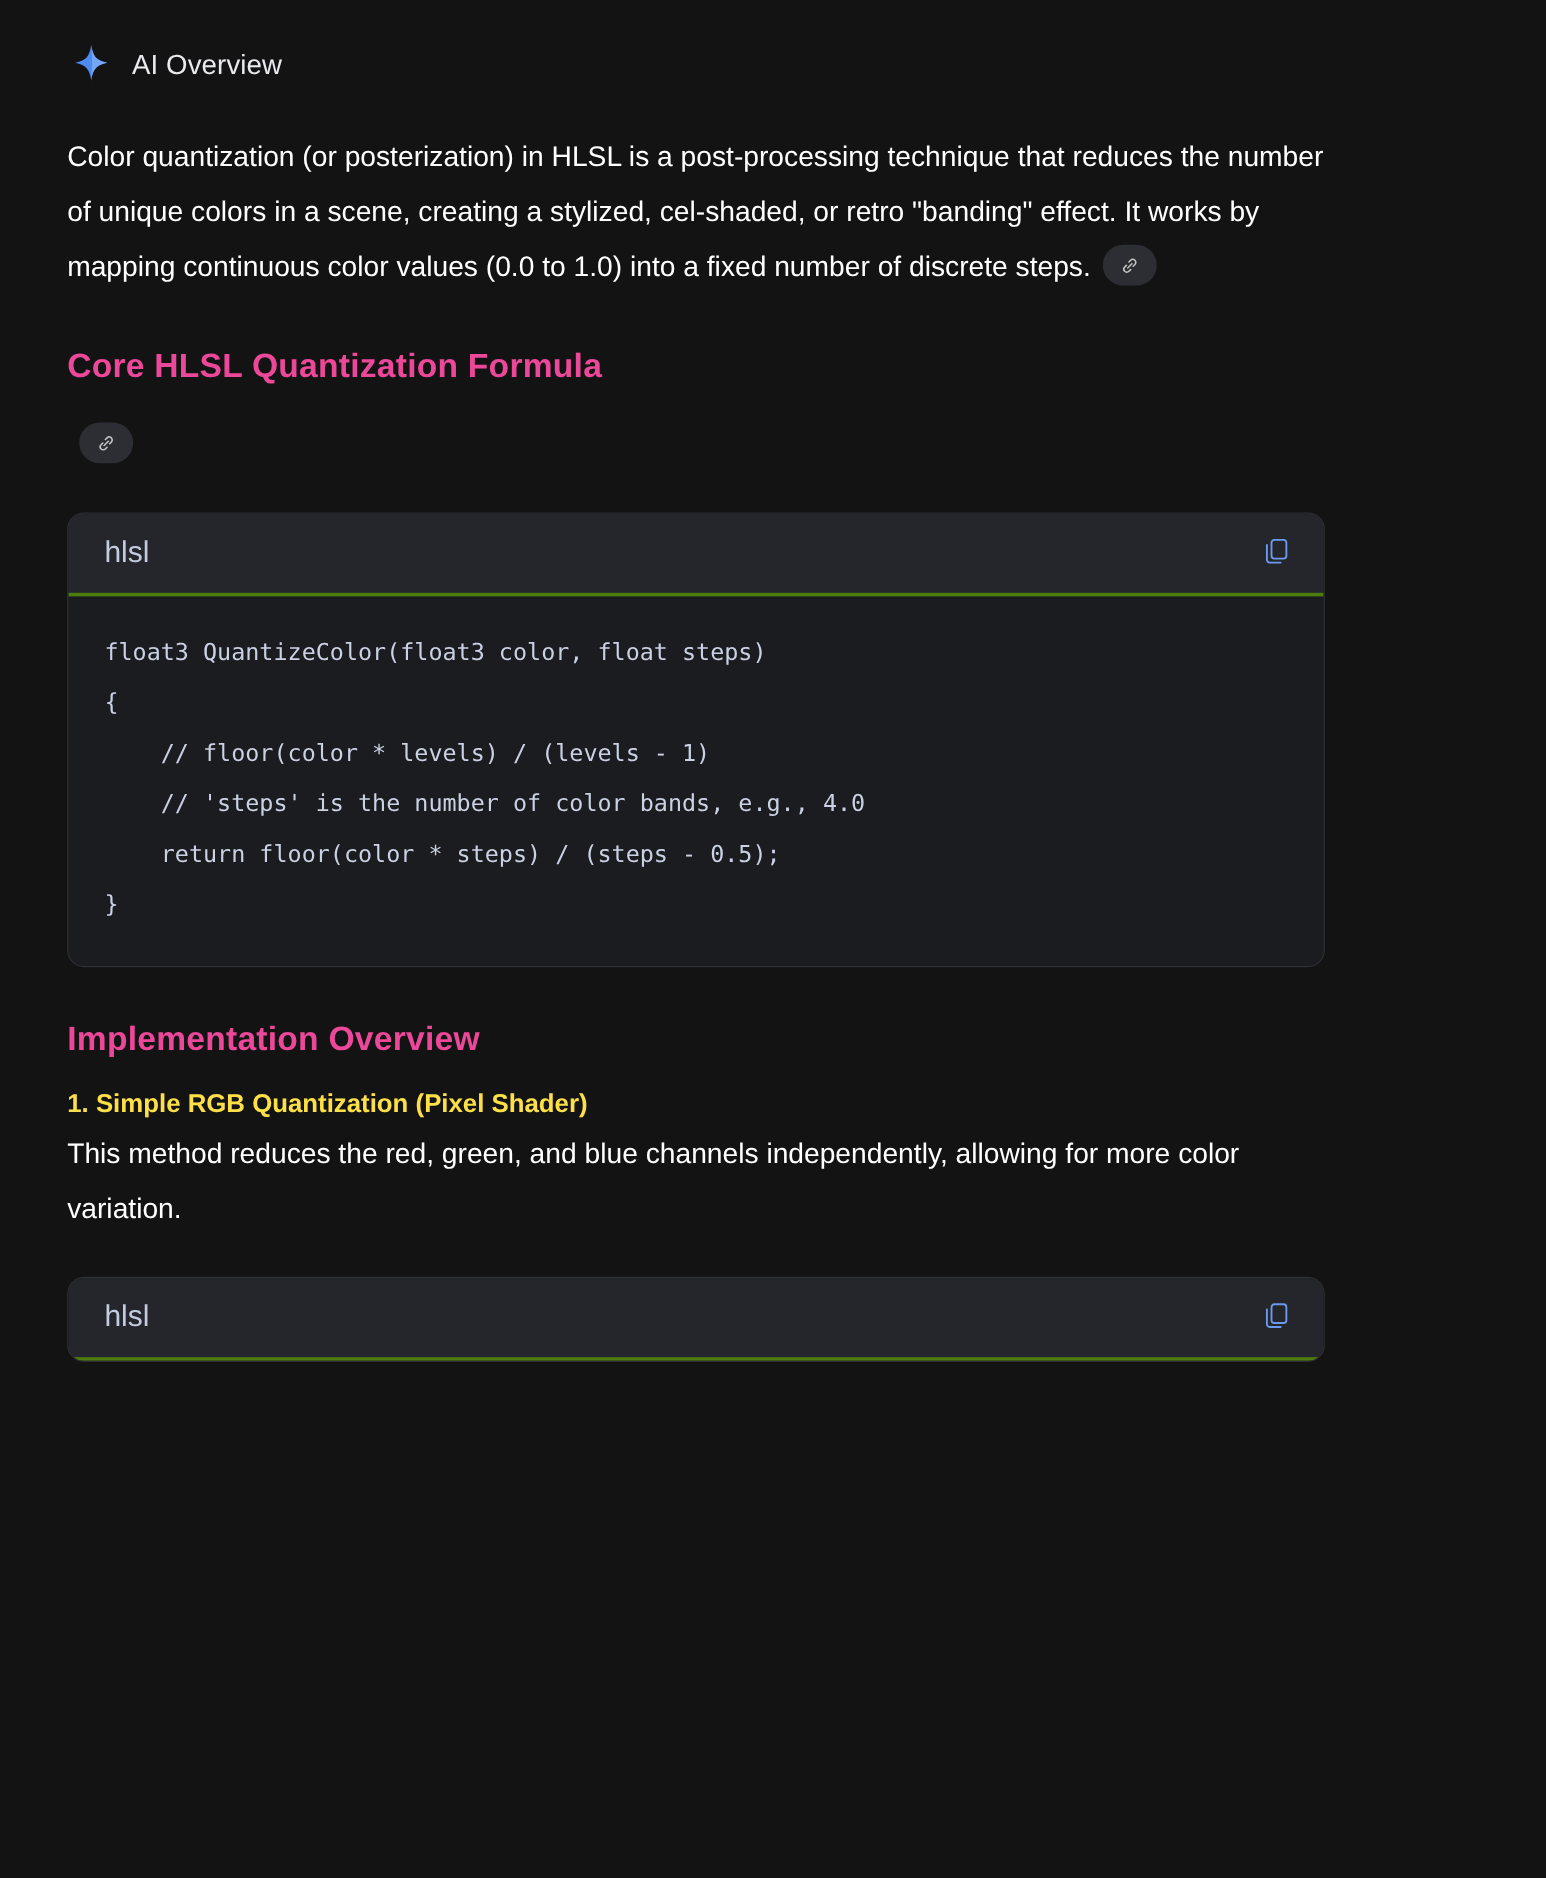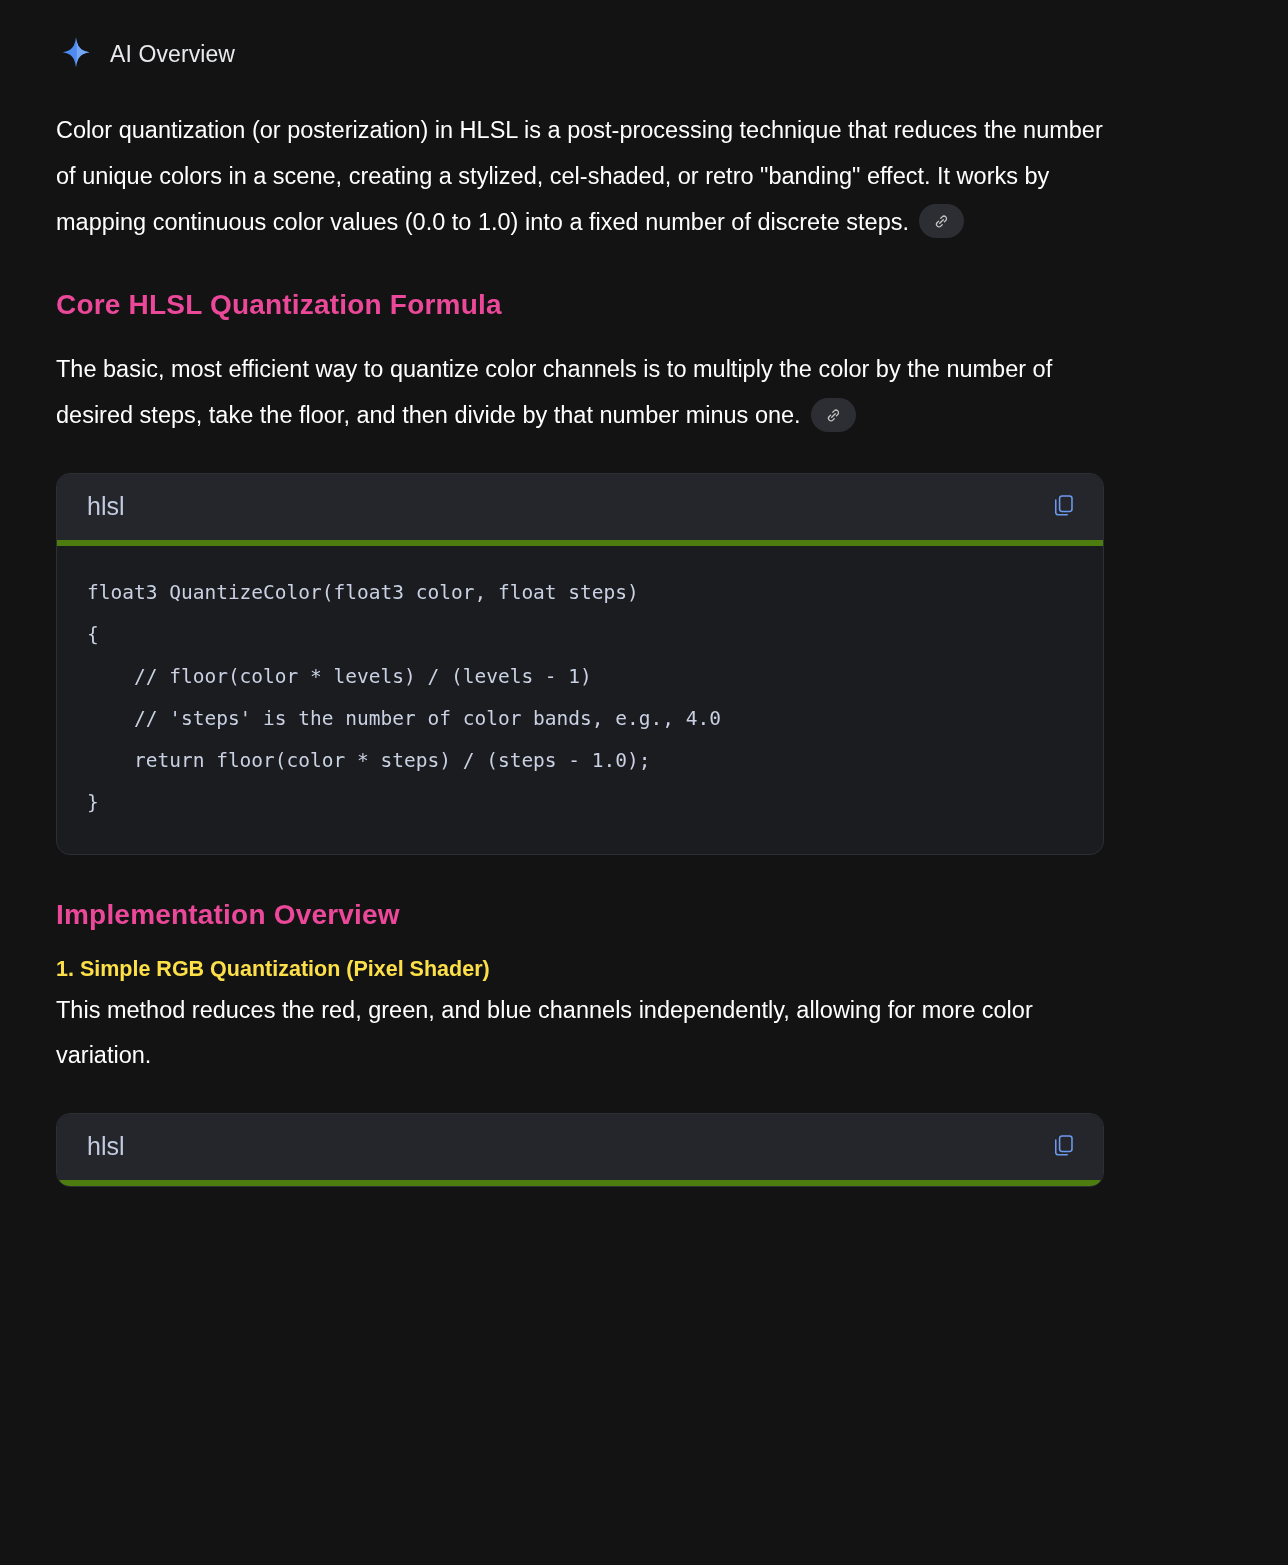--- a/index.html
+++ b/index.html
@@ -95,21 +95,21 @@
     background:var(--code-bg);
     margin:0 0 40px 0;
     max-width:1180px;
   }
   .code-head{
     background:var(--code-header-bg);
     display:flex;
     align-items:center;
     justify-content:space-between;
     padding:16px 24px 18px 30px;
-    border-bottom:6px solid #4d7c0f;
+    border-bottom:3px solid #4d7c0f;
   }
   .code-lang{
     font-size:25px;
     color:#c3cbe0;
     font-family:"Liberation Sans", sans-serif;
   }
   .copy-btn{
     background:transparent;
     border:0;
     padding:4px;
@@ -148,21 +148,21 @@
   <p class="body"><span>Color quantization (or posterization) in HLSL is a post-processing technique that reduces the number of unique colors in a scene, creating a stylized, cel-shaded, or retro "banding" effect. It works by mapping continuous color values (0.0 to 1.0) into a fixed number of discrete steps.</span><span class="link-chip">
         <svg viewBox="0 0 24 24" xmlns="http://www.w3.org/2000/svg" aria-hidden="true">
           <path d="M9.5 14.5 L14.5 9.5" stroke="#c4c7c5" stroke-width="1.8" stroke-linecap="round" fill="none"></path>
           <path d="M11 7.5 L13 5.5 a3.5 3.5 0 0 1 5 5 l-2 2" stroke="#c4c7c5" stroke-width="1.8" fill="none" stroke-linecap="round"></path>
           <path d="M13 16.5 L11 18.5 a3.5 3.5 0 0 1 -5 -5 l2 -2" stroke="#c4c7c5" stroke-width="1.8" fill="none" stroke-linecap="round"></path>
         </svg>
       </span></p>
 
   <h2 class="section">Core HLSL Quantization Formula</h2>
 
-  <p class="body"><span>The basic, most efficient way to quantize color channels is to multiply the color by the number of desired steps, take the floor, and then divide by that number minus one.</span><span class="link-chip">
+  <p class="body"><span class="link-chip">
         <svg viewBox="0 0 24 24" xmlns="http://www.w3.org/2000/svg" aria-hidden="true">
           <path d="M9.5 14.5 L14.5 9.5" stroke="#c4c7c5" stroke-width="1.8" stroke-linecap="round" fill="none"></path>
           <path d="M11 7.5 L13 5.5 a3.5 3.5 0 0 1 5 5 l-2 2" stroke="#c4c7c5" stroke-width="1.8" fill="none" stroke-linecap="round"></path>
           <path d="M13 16.5 L11 18.5 a3.5 3.5 0 0 1 -5 -5 l2 -2" stroke="#c4c7c5" stroke-width="1.8" fill="none" stroke-linecap="round"></path>
         </svg>
       </span></p>
 
   <div class="code-card">
     <div class="code-head">
       <span class="code-lang">hlsl</span>
@@ -171,21 +171,21 @@
           <rect x="7.2" y="2" width="13.5" height="17" rx="2.6" fill="none" stroke="#6b9aee" stroke-width="1.7"></rect>
           <path d="M15.5 22.6 H5.6 A2.6 2.6 0 0 1 3 20 V6.6" fill="none" stroke="#6b9aee" stroke-width="1.7" stroke-linecap="round"></path>
         </svg>
       </button>
     </div>
     <div class="code-body">
       <pre class="code">float3 QuantizeColor(float3 color, float steps)
 {
     // floor(color * levels) / (levels - 1)
     // 'steps' is the number of color bands, e.g., 4.0
-    return floor(color * steps) / (steps - 1.0);
+    return floor(color * steps) / (steps - 0.5);
 }</pre>
     </div>
   </div>
 
   <h2 class="section">Implementation Overview</h2>
 
   <h3 class="subsection">1. Simple RGB Quantization (Pixel Shader)</h3>
   <p class="body after-sub">This method reduces the red, green, and blue channels independently, allowing for more color variation.</p>
 
   <div class="code-card">

